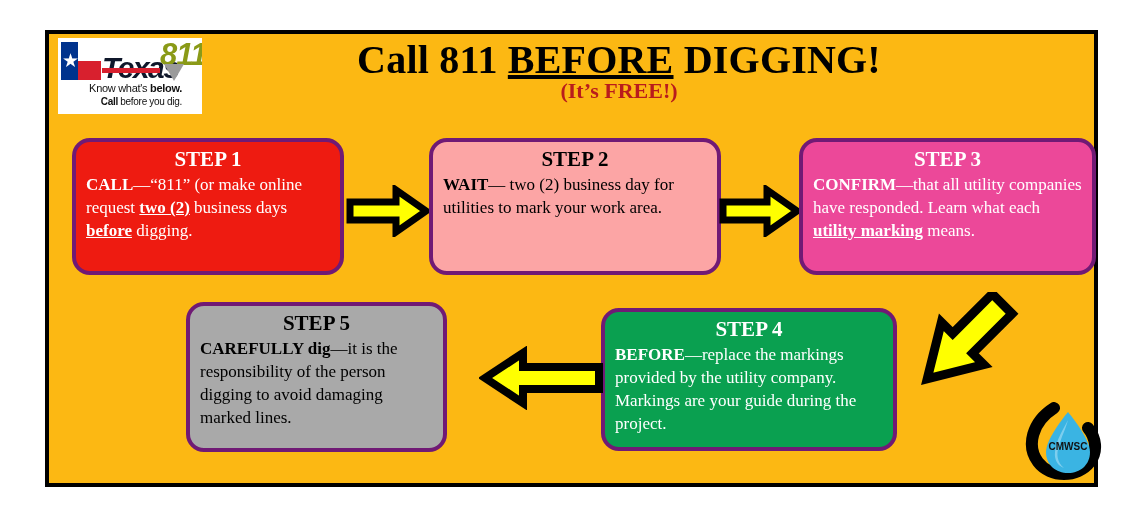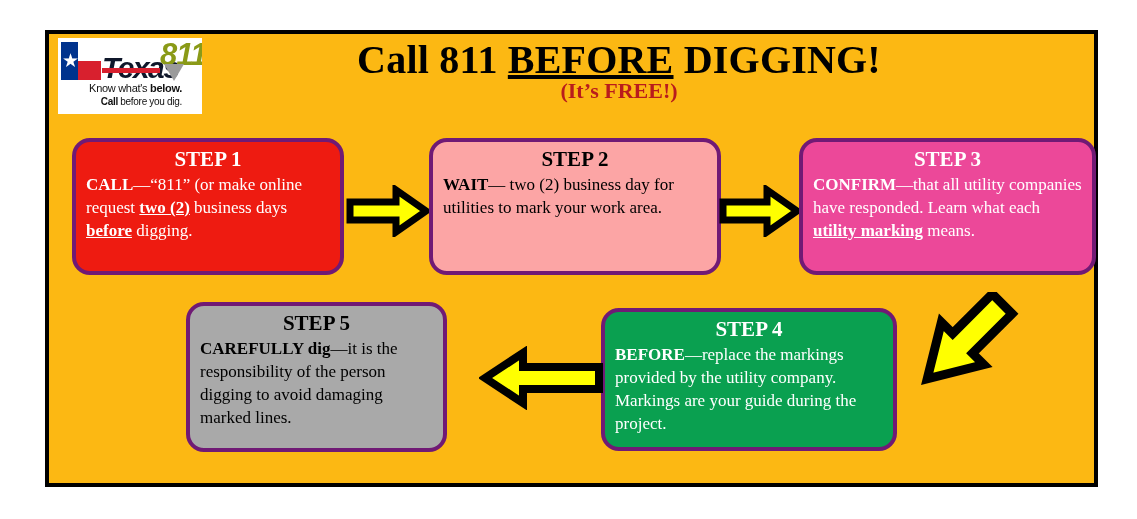--- a/index.html
+++ b/index.html
@@ -320,14 +320,22 @@
       <polygon points="120,21 44,21 44,7 6,32 44,57 44,43 120,43" fill="#ffff00" stroke="#000000" stroke-width="8" stroke-linejoin="miter"></polygon>
     </svg>
   </div>
 
   <div id="step5" class="step-box">
     <div class="step-title">STEP 5</div>
     <div class="step-body"><b>CAREFULLY dig</b><span>—it is the responsibility of the person digging to avoid damaging marked lines.</span></div>
   </div>
 
 
+  <div id="cmwsc">
+    <svg width="80" height="78" viewBox="0 0 80 78">
+      <path d="M 30 6 C 8 20, 2 44, 14 60 C 26 76, 54 76, 66 60 C 74 49, 72 36, 64 26" fill="none" stroke="#000000" stroke-width="12" stroke-linecap="round"></path>
+      <path d="M 44 10 C 44 10, 22 36, 22 50 C 22 63, 32 71, 44 71 C 56 71, 66 63, 66 50 C 66 36, 44 10, 44 10 Z" fill="#3ab4e3"></path>
+      <path d="M 44 18 C 40 26, 32 38, 31 50 C 30 58, 34 64, 40 66 C 33 60, 32 52, 35 44 C 37 36, 42 26, 44 18 Z" fill="#8ed4f0" opacity="0.8"></path>
+      <text x="44" y="48" font-family="Liberation Sans, sans-serif" font-size="10" font-weight="bold" fill="#111111" text-anchor="middle">CMWSC</text>
+    </svg>
+  </div>
 
 </div>
 
 </body></html>

